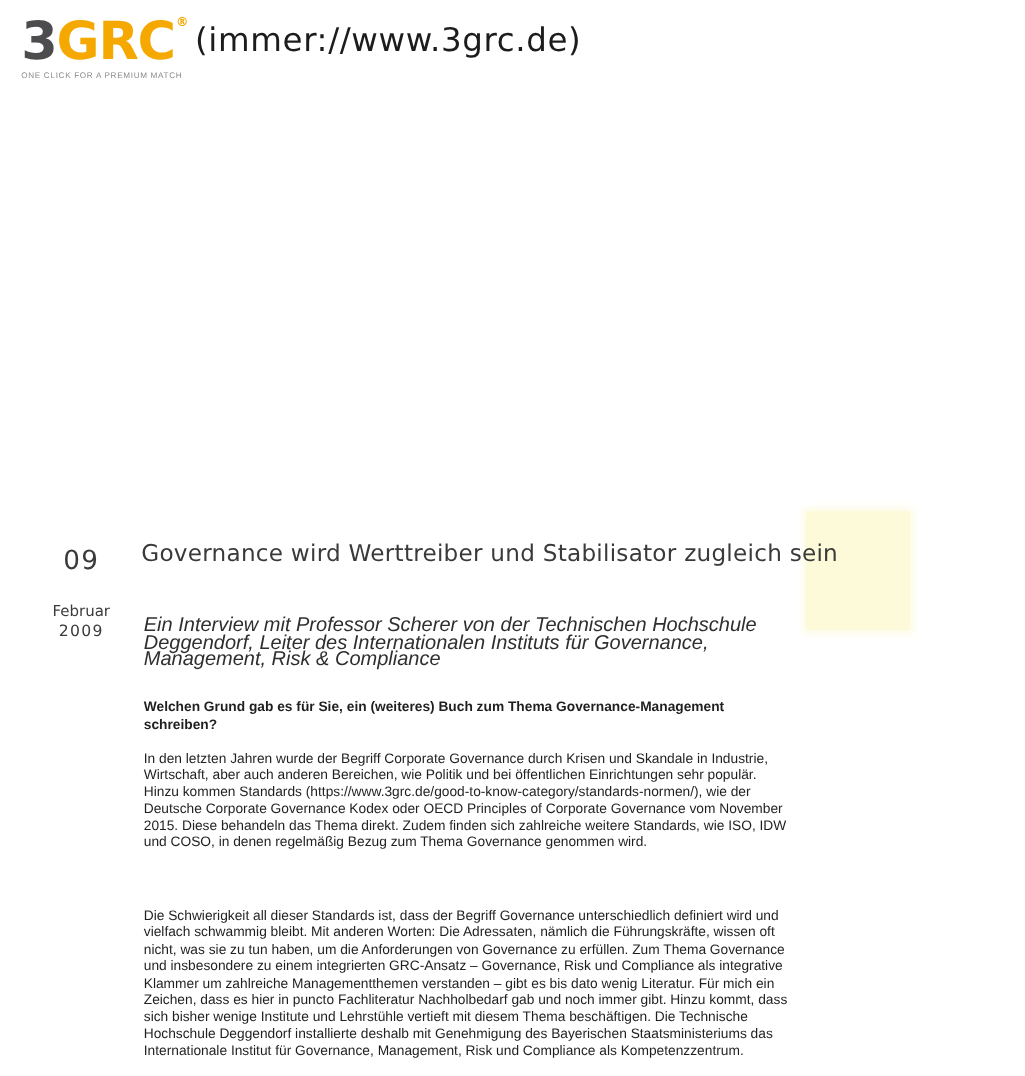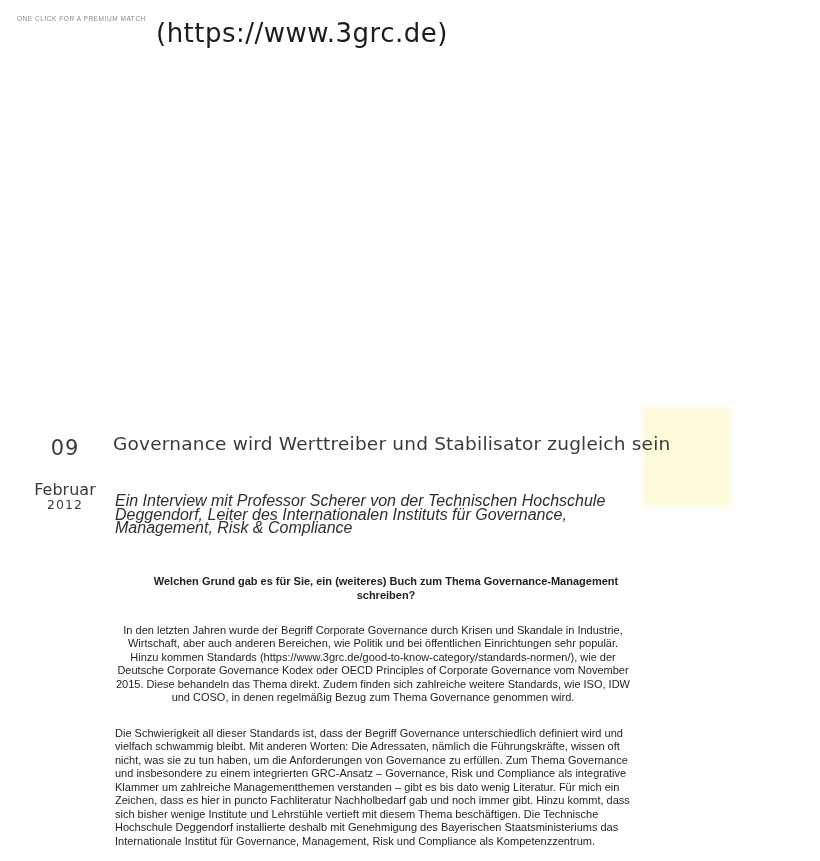--- a/index.html
+++ b/index.html
@@ -63,21 +63,21 @@
 
   
   .date-block {
     position: absolute; left: 30px; top: 438px;
     width: 70px;
     text-align: center;
     color: #3b3b3b;
     font-family: "DejaVu Sans", sans-serif;
   }
   .date-day   { font-size: 21px; line-height: 1; letter-spacing: 1px; }
-  .date-month { margin-top: 23px; font-size: 16px; line-height: 15px; }
+  .date-month { margin-top: 23px; font-size: 12px; line-height: 15px; }
   .date-year  { font-size: 12.5px; line-height: 15px; letter-spacing: 1px; }
 
   
   .article-title {
     position: absolute; left: 113px; top: 433px;
     margin: 0;
     font-family: "DejaVu Sans", sans-serif;
     font-size: 18.5px;
     font-weight: 400;
     color: #3a3a3a;
@@ -86,49 +86,49 @@
   }
   .article-subtitle {
     position: absolute; left: 115px; top: 494px;
     width: 505px; margin: 0;
     font-size: 16px; line-height: 13.5px;
     font-style: italic;
     color: #2f2f2f;
   }
   .question {
     position: absolute; left: 115px; top: 560px;
-    width: 512px; margin: 15px;
+    width: 512px; margin: 0;
     font-size: 11px; line-height: 13.5px;
     font-weight: bold;
     color: #1f1f1f;
-    text-align: center;
   }
   .body-para {
     position: absolute; left: 115px;
     width: 516px; margin: 0;
     font-size: 11px; line-height: 13.45px;
     color: #1f1f1f;
   }
-  .para-1 { top: 624px; text-align: center; }
+  .para-1 { top: 601px; }
   .para-2 { top: 707px; margin-top: 20px; }
 </style>
 </head>
 <body>
 
 <div class="logo">
+  <div class="logo-word"><span class="logo-3">3</span><span class="logo-grc">GRC</span><span class="logo-reg">®</span></div>
   <div class="logo-tagline">ONE CLICK FOR A PREMIUM MATCH</div>
 </div>
-<span class="site-url">(https://www.3grc.de)</span>
+<span class="site-url">(immer://www.3grc.de)</span>
 
 <div class="highlight-box"></div>
 
 <aside class="date-block">
   <div class="date-day">09</div>
   <div class="date-month">Februar</div>
-  <div class="date-year">2012</div>
+  <div class="date-year">2009</div>
 </aside>
 
 <main>
   <h1 class="article-title">Governance wird Werttreiber und Stabilisator zugleich sein</h1>
   <p class="article-subtitle">Ein Interview mit Professor Scherer von der Technischen Hochschule Deggendorf, Leiter des Internationalen Instituts für Governance, Management, Risk &amp; Compliance</p>
   <p class="question">Welchen Grund gab es für Sie, ein (weiteres) Buch zum Thema Governance-Management schreiben?</p>
   <p class="body-para para-1">In den letzten Jahren wurde der Begriff Corporate Governance durch Krisen und Skandale in Industrie, Wirtschaft, aber auch anderen Bereichen, wie Politik und bei öffentlichen Einrichtungen sehr populär. Hinzu kommen Standards (https://www.3grc.de/good-to-know-category/standards-normen/), wie der Deutsche Corporate Governance Kodex oder OECD Principles of Corporate Governance vom November 2015. Diese behandeln das Thema direkt. Zudem finden sich zahlreiche weitere Standards, wie ISO, IDW und COSO, in denen regelmäßig Bezug zum Thema Governance genommen wird.</p>
   <p class="body-para para-2">Die Schwierigkeit all dieser Standards ist, dass der Begriff Governance unterschiedlich definiert wird und vielfach schwammig bleibt. Mit anderen Worten: Die Adressaten, nämlich die Führungskräfte, wissen oft nicht, was sie zu tun haben, um die Anforderungen von Governance zu erfüllen. Zum Thema Governance und insbesondere zu einem integrierten GRC-Ansatz – Governance, Risk und Compliance als integrative Klammer um zahlreiche Managementthemen verstanden – gibt es bis dato wenig Literatur. Für mich ein Zeichen, dass es hier in puncto Fachliteratur Nachholbedarf gab und noch immer gibt. Hinzu kommt, dass sich bisher wenige Institute und Lehrstühle vertieft mit diesem Thema beschäftigen. Die Technische Hochschule Deggendorf installierte deshalb mit Genehmigung des Bayerischen Staatsministeriums das Internationale Institut für Governance, Management, Risk und Compliance als Kompetenzzentrum.</p>
 </main>
 

